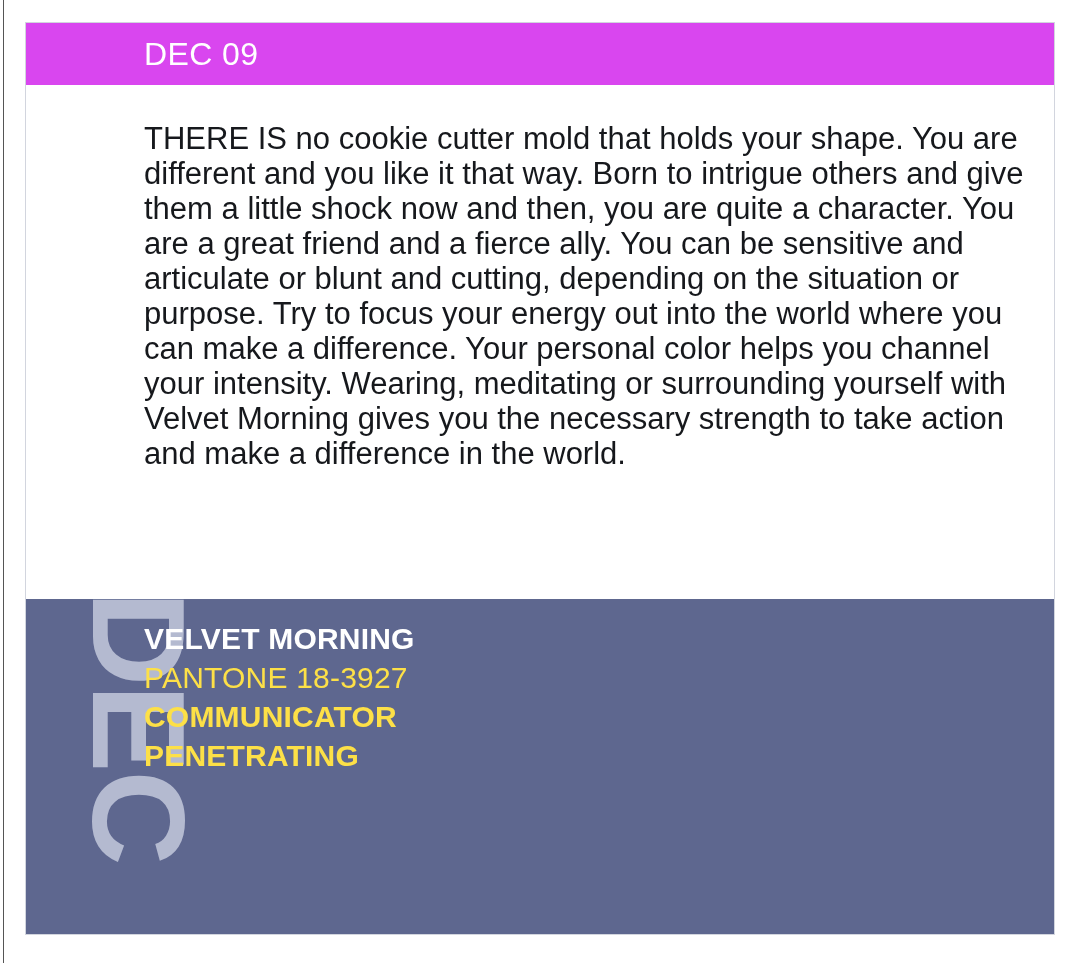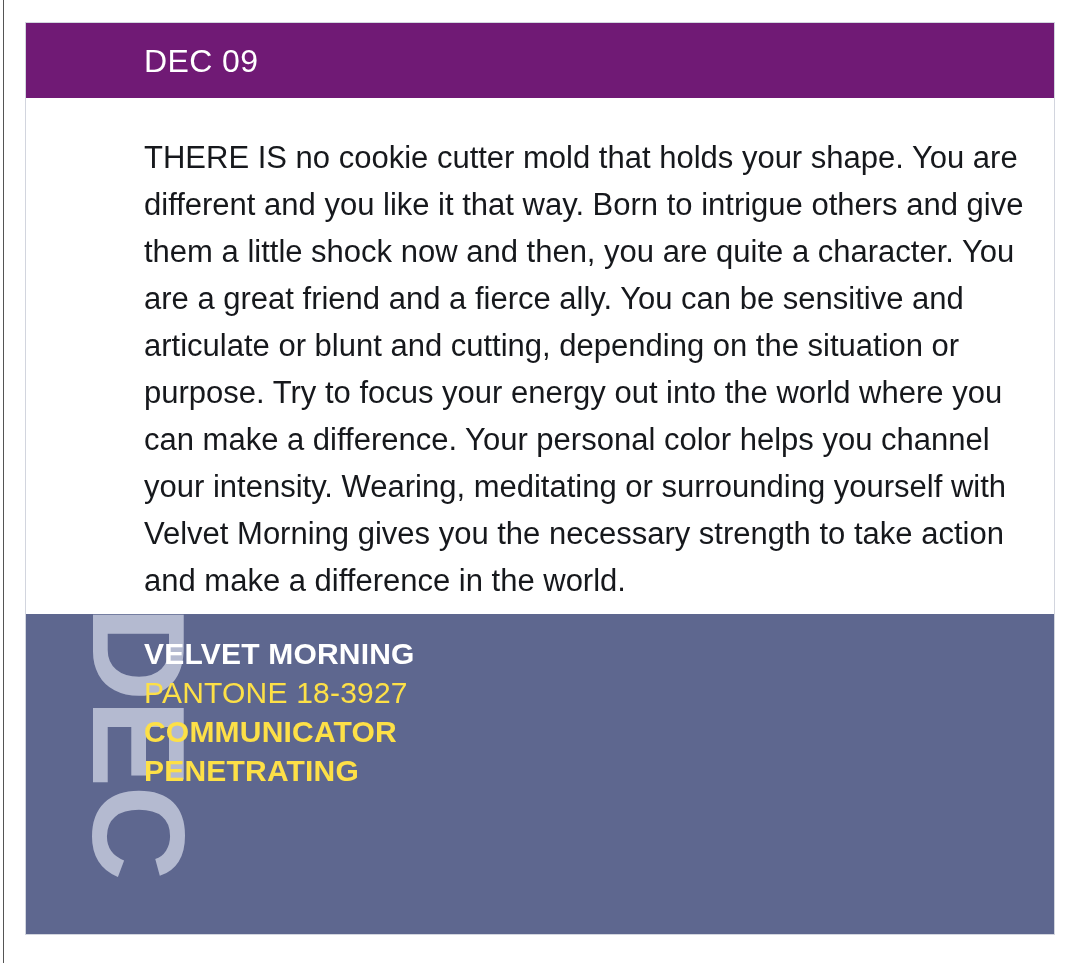--- a/index.html
+++ b/index.html
@@ -36,22 +36,22 @@
     border: 1px solid #d2d5de;
     box-sizing: border-box;
     overflow: hidden;
     display: flex;
     flex-direction: column;
   }
 
   
   .card-header {
     flex: 0 0 auto;
-    height: 75px;
-    background: #701a75;
+    height: 62px;
+    background: #d946ef;
     display: flex;
     align-items: center;
     box-sizing: border-box;
     padding-left: 118px;
   }
   .card-header-title {
     color: #ffffff;
     font-size: 32px;
     font-weight: 400;
     letter-spacing: 0.4px;
@@ -63,21 +63,21 @@
   .card-body {
     flex: 1 1 auto;
     background: #ffffff;
     box-sizing: border-box;
     padding: 36px 24px 10px 118px;
   }
   .card-body-text {
     color: #16181c;
     font-size: 31px;
     font-weight: 400;
-    line-height: 47px;
+    line-height: 35px;
     margin: 0;
     max-width: 880px;
     text-align: left;
   }
 
   
   .card-footer {
     flex: 0 0 auto;
     height: 335px;
     background: #5e678f;

